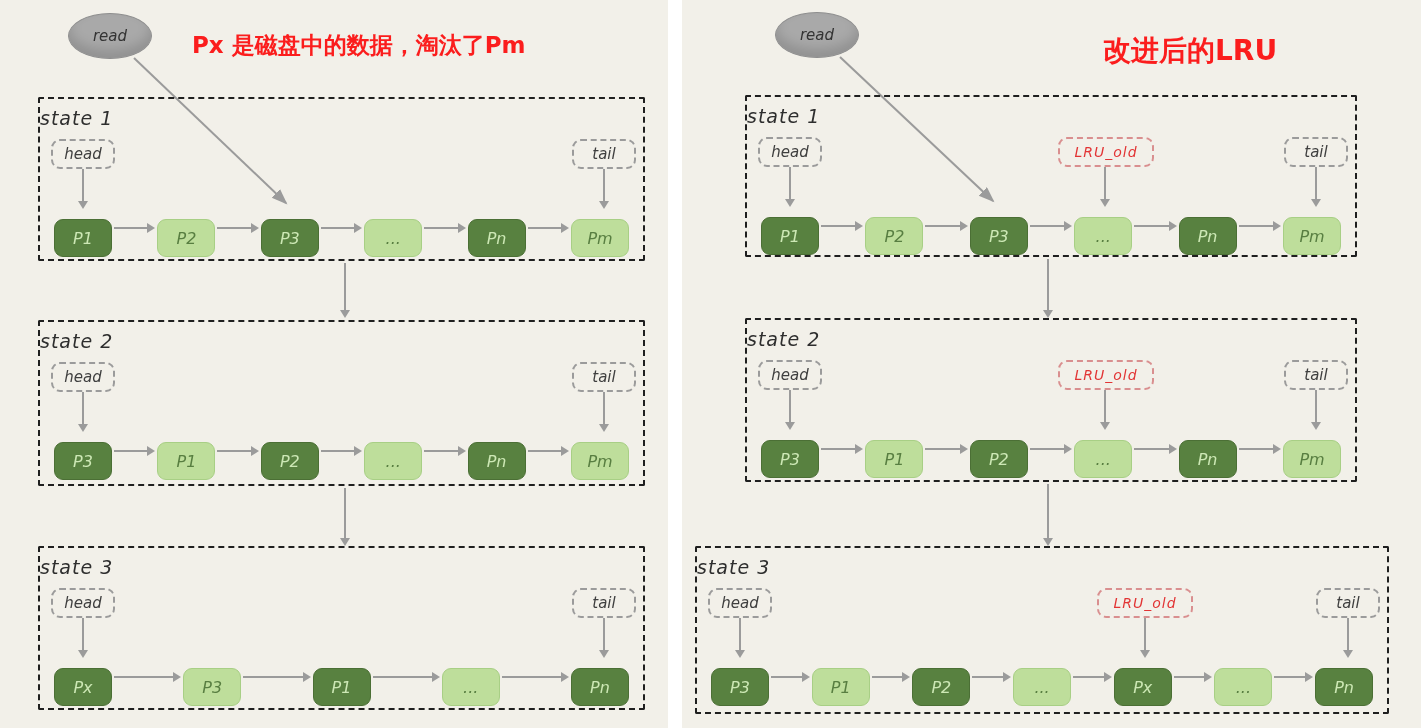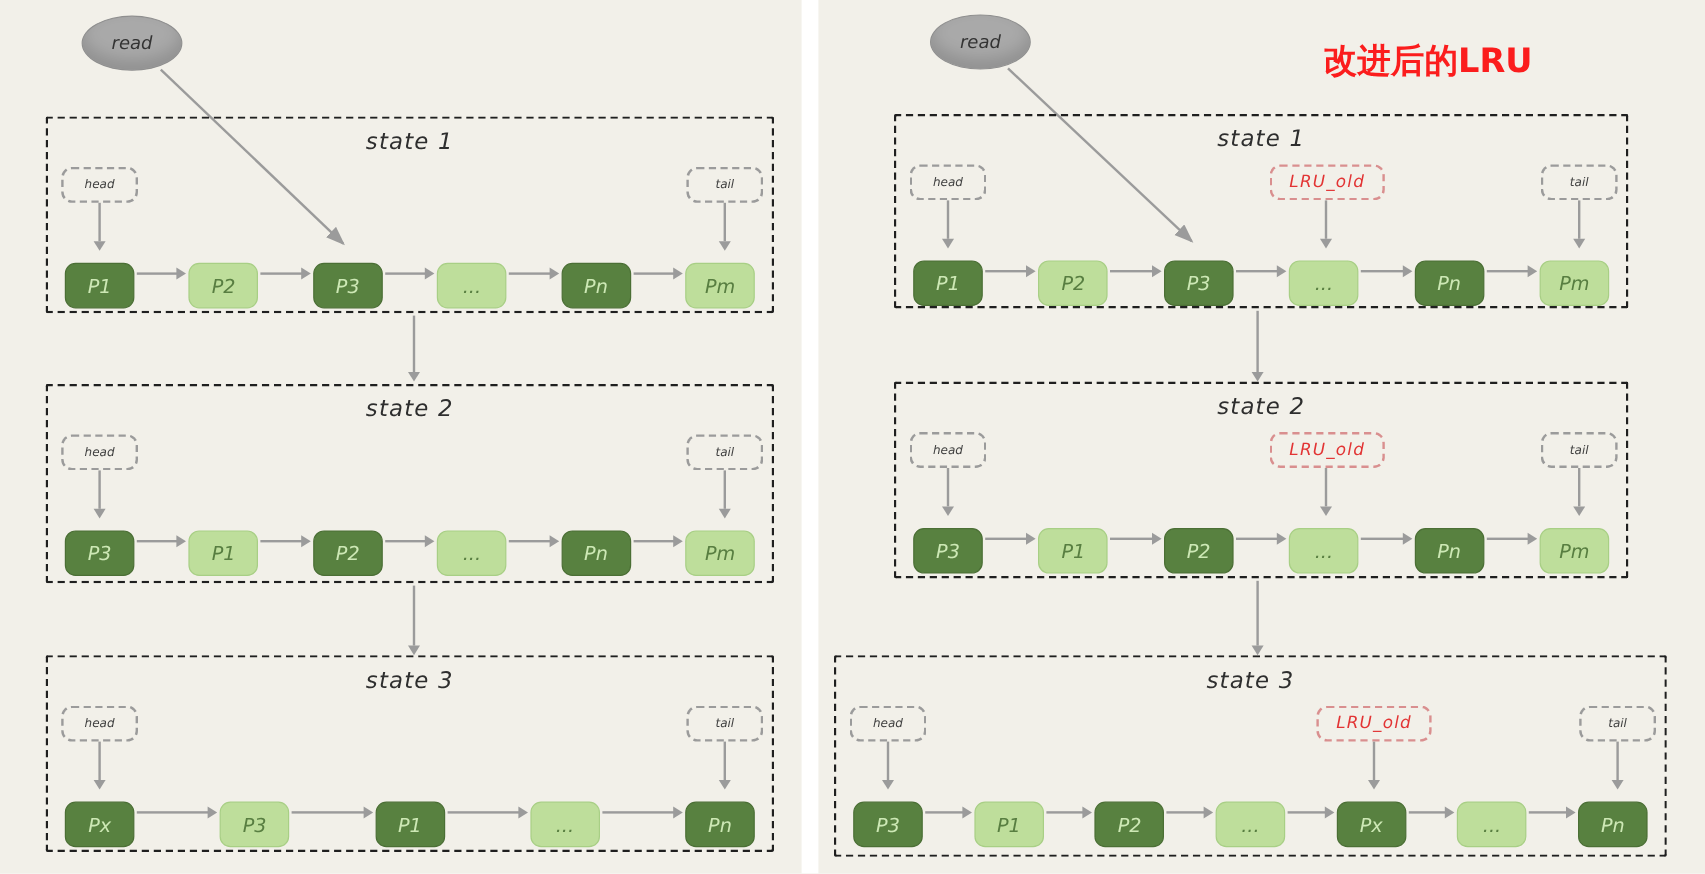--- a/index.html
+++ b/index.html
@@ -11,27 +11,27 @@
 
   .bubble { position: absolute; width: 84px; height: 46px; border-radius: 50%;
             background: var(--read-bg, #a9a9a9); border: 1px solid #8f8f8f;
             display: flex; align-items: center; justify-content: center;
             font-style: italic; font-size: 15px; color: var(--read-text, #333);
             box-shadow: inset 0 -8px 12px rgba(0,0,0,.14); }
 
   .title { position: absolute; color: var(--title-red, #fb1d1d); font-size: 23px; font-weight: 600; white-space: nowrap; }
 
   .state { position: absolute; border: 2px dashed var(--state-border, #1f1f1f); border-radius: 2px; }
-  .state-label { position: absolute; top: 8px; left: 0; right: 0; text-align: center;
+  .state-label { position: absolute; top: 8px; left: 0; right: 0; text-align: left;
                  font-size: 19px; font-style: italic; color: #2e2e2e; letter-spacing: 1px; }
 
   .ptr { position: absolute; top: 40px; width: 64px; height: 30px;
          border: 2px dashed var(--pointer-border, #9b9b9b); border-radius: 9px;
          display: flex; align-items: center; justify-content: center;
-         font-size: 10px; font-style: italic; color: var(--pointer-text, #3f3f3f); }
+         font-size: 15px; font-style: italic; color: var(--pointer-text, #3f3f3f); }
   .ptr.lru { width: 96px; border-color: var(--lru-old-border, #d98f8f);
              color: var(--lru-old-text, #e23434); font-size: 14px; letter-spacing: 1px; }
 
   .varrow { position: absolute; width: 2px; background: var(--arrow, #9b9b9b); }
   .varrow::after { content: ""; position: absolute; left: -4px; bottom: -8px; width: 0; height: 0;
                    border: 5px solid transparent; border-bottom: 0;
                    border-top: 8px solid var(--arrow, #9b9b9b); }
 
   .row { position: absolute; left: 14px; right: 14px; top: 110px; height: 38px;
          display: flex; align-items: center; }
@@ -61,20 +61,21 @@
         <path d="M0,0 L8,3 L0,6 Z" fill="#9b9b9b"></path>
       </marker>
     </defs>
     <line x1="134" y1="58" x2="286" y2="203" stroke="#9b9b9b" stroke-width="2" marker-end="url(#ah)"></line>
     <line x1="840" y1="57" x2="993" y2="201" stroke="#9b9b9b" stroke-width="2" marker-end="url(#ah)"></line>
   </svg>
 
   <div class="bubble" style="left:68px;top:13px">
     <span>read</span>
   </div>
+  <div class="title" style="left:192px;top:30px">Px 是磁盘中的数据，淘汰了Pm</div>
 
   <div class="state" style="left:38px;top:97px;width:607px;height:164px">
     <div class="state-label">state 1</div>
     <div class="ptr" style="left:11px">head</div>
     <div class="varrow" style="left:42px;top:70px;height:32px"></div>
     <div class="ptr" style="left:532px">tail</div>
     <div class="varrow" style="left:563px;top:70px;height:32px"></div>
     <div class="row">
       <div class="node dark">P1</div>
       <div class="conn"></div>

